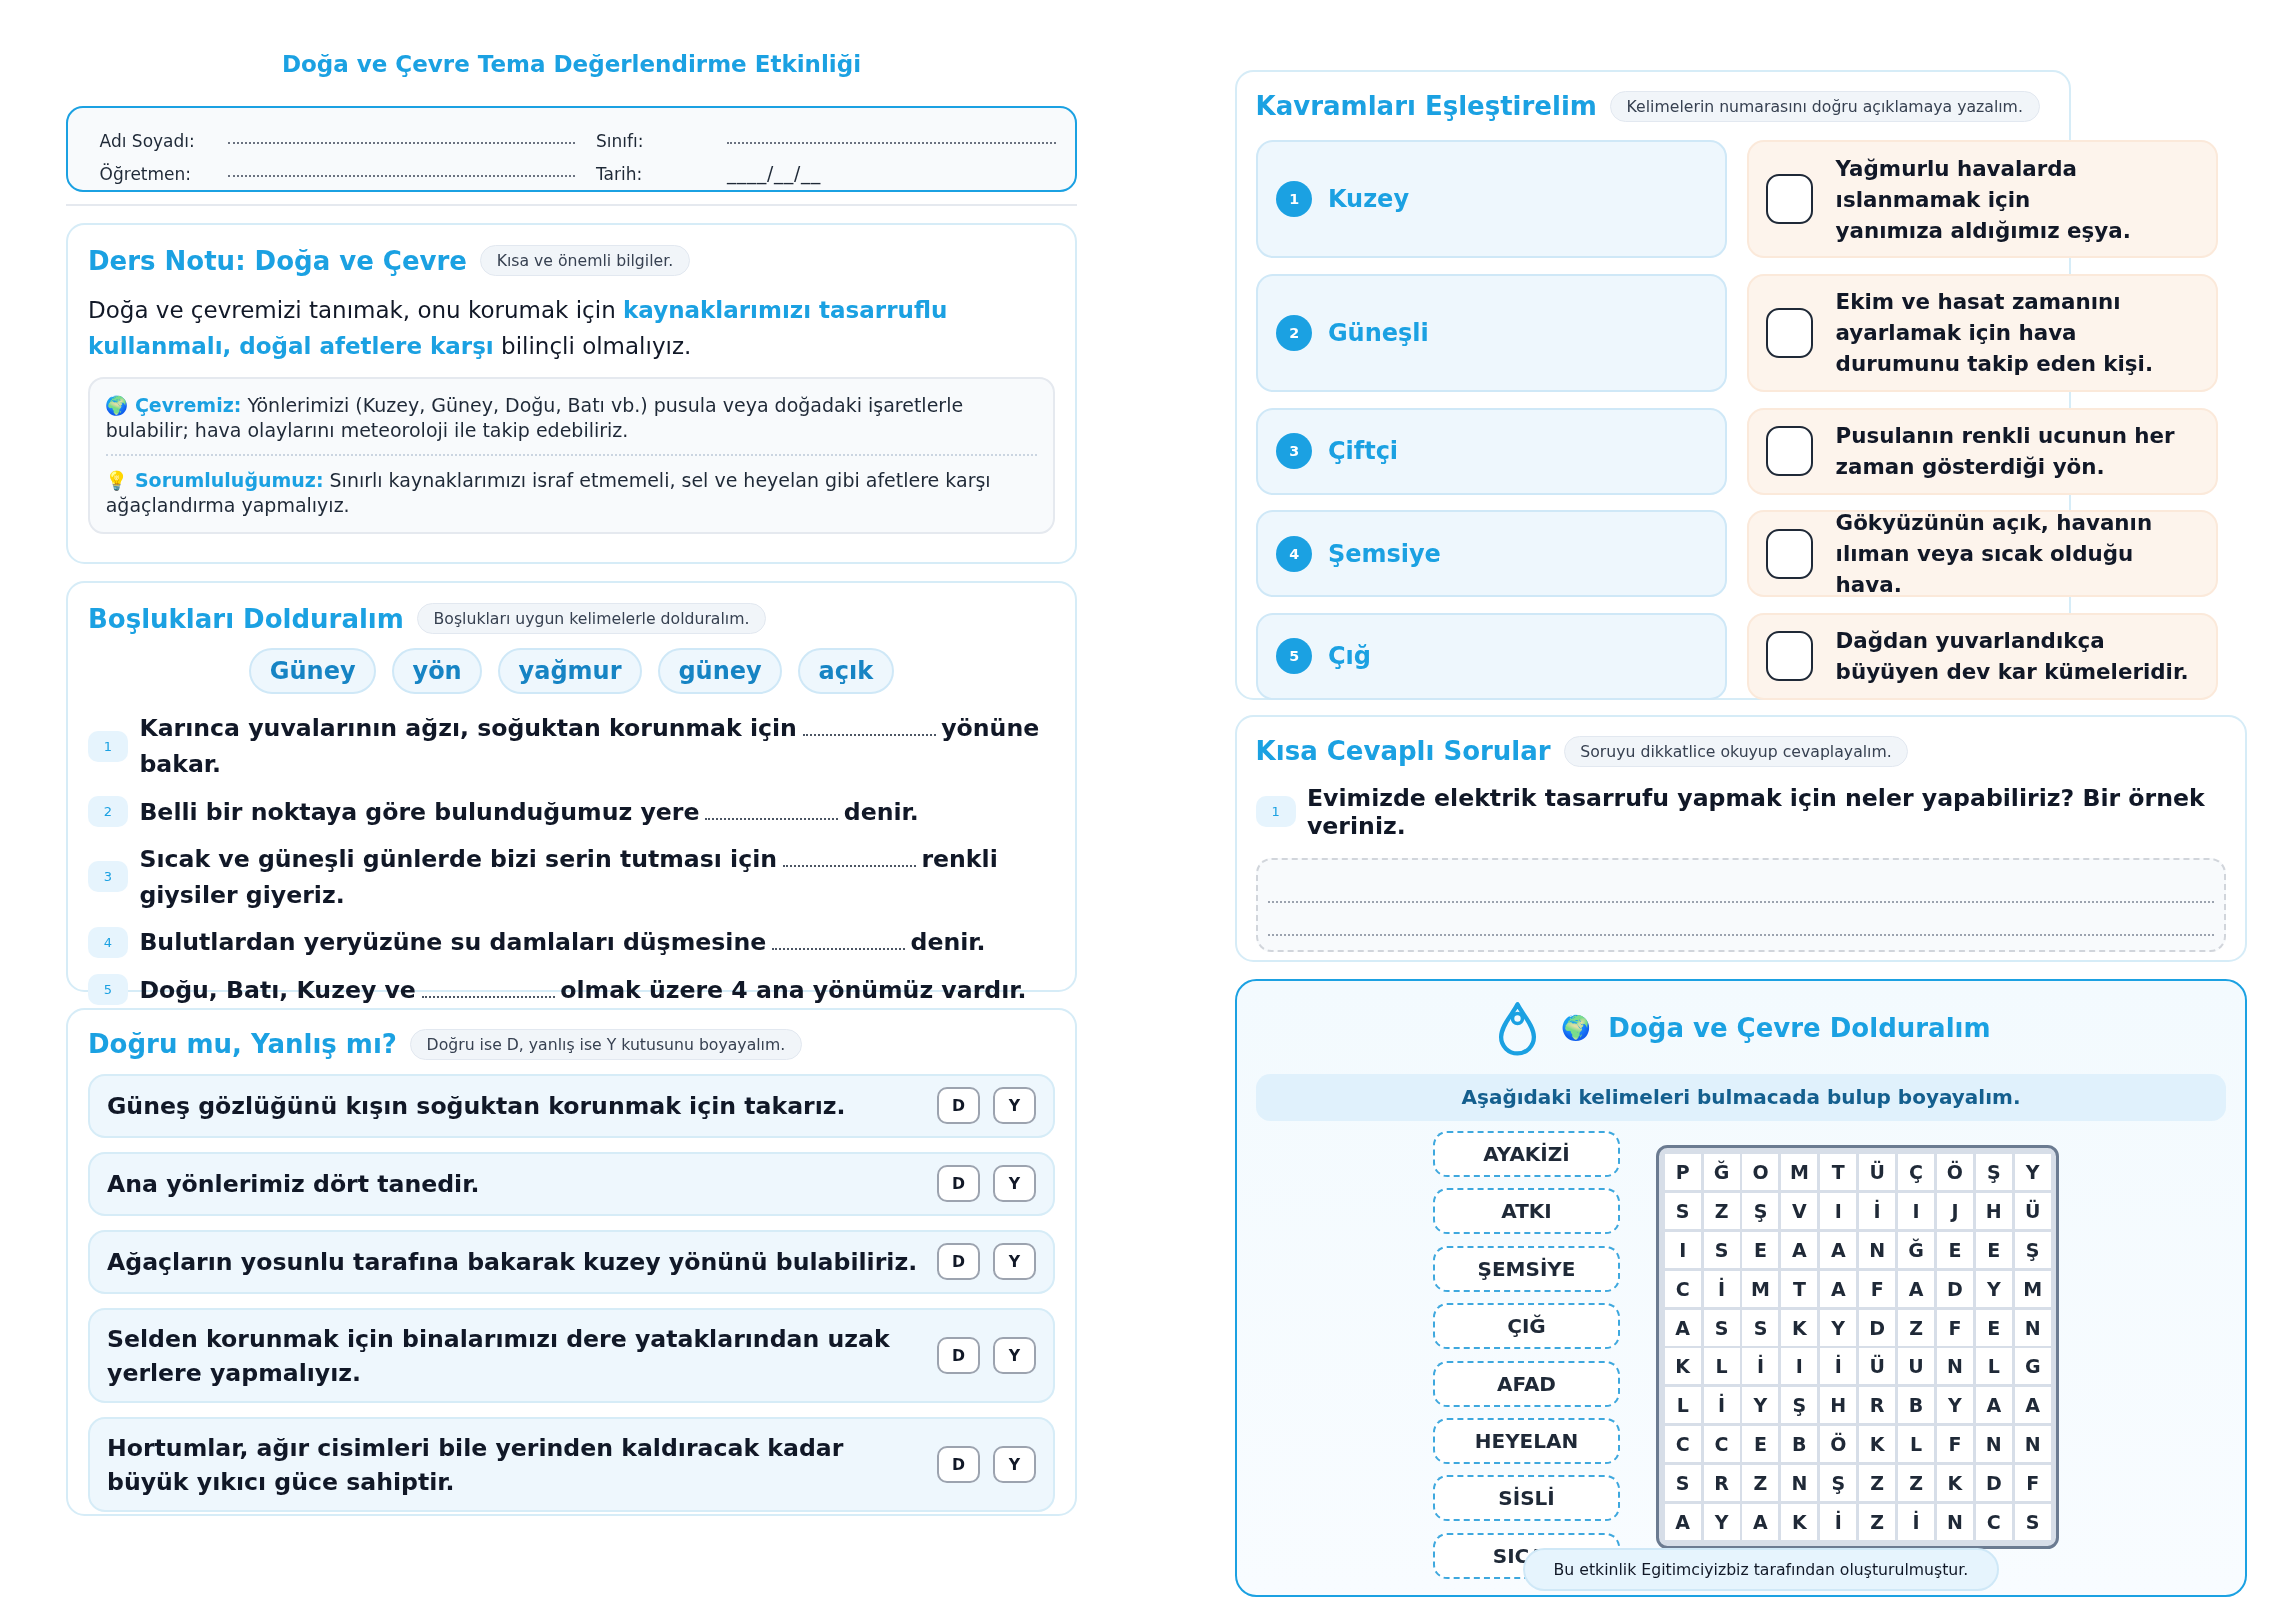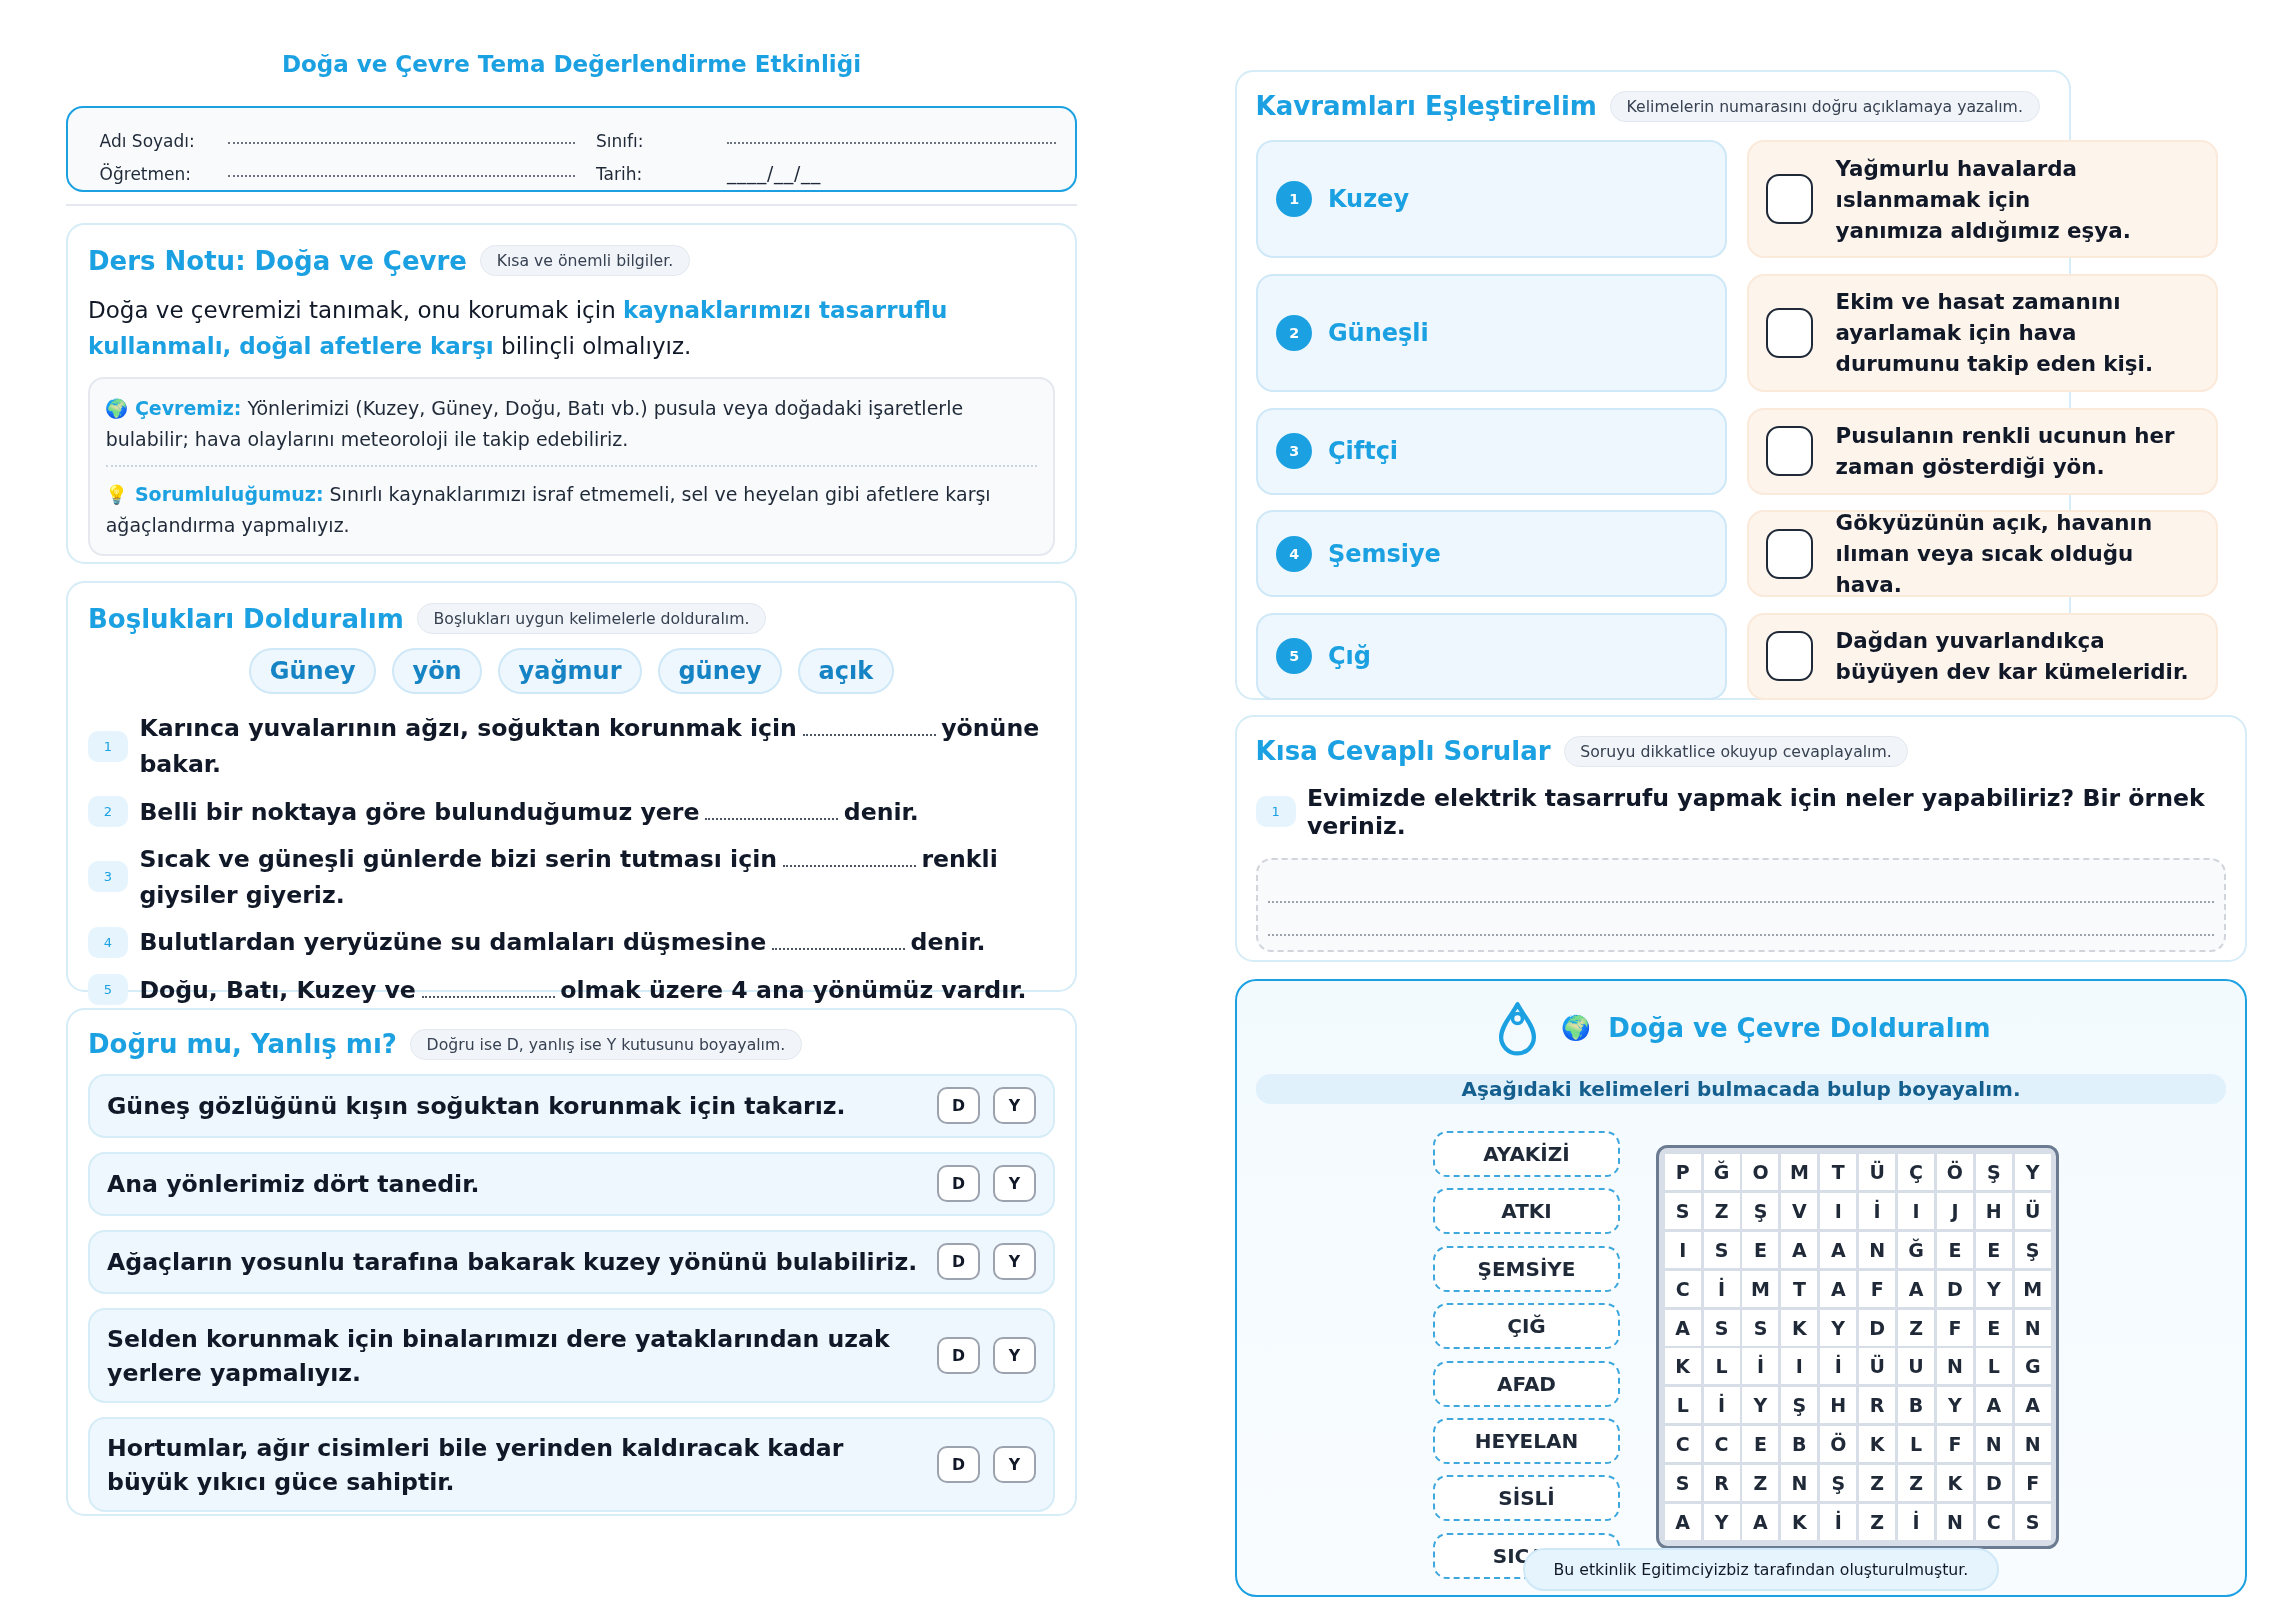--- a/index.html
+++ b/index.html
@@ -36,21 +36,21 @@
   }
 
   
   #ders-notu { left: 66px; top: 223px; width: 1011px; height: 341px; padding: 20px 20px; }
   .intro { margin-top: 15.7px; font-size: 23px; line-height: 36px; color: #111827; }
   .intro b { color: #1ba1e2; }
   .note-box {
     margin-top: 13px; background: #f8fafc; border: 2.1px solid #e5e9ef; border-radius: 15.7px;
     padding: 14.3px 15.7px;
   }
-  .note-item { font-size: 19px; line-height: 30px; color: #1f2937; }
+  .note-item { font-size: 19px; line-height: 25px; color: #1f2937; }
   .note-item b { color: #1ba1e2; }
   .note-sep { border-top: 2.1px dotted #cbd5e1; margin: 11.4px 0; }
   .emoji { font-size: 18.6px; }
 
   
   #bosluklar { left: 66px; top: 581px; width: 1011px; height: 411px; padding: 20px 20px; }
   .chips { display: flex; justify-content: center; gap: 15.7px; margin-top: 14.3px; }
   .chip {
     font-size: 24px; font-weight: bold; color: #1684c4; background: #eef7fd;
     border: 2.1px solid #cfe8f7; border-radius: 26px; padding: 7.1px 18.6px;
@@ -115,21 +115,21 @@
   #bulmaca {
     position: absolute; left: 1235px; top: 979px; width: 1012px; height: 618px;
     border: 2.9px solid #1ba1e2; border-radius: 21.4px; background: linear-gradient(#f3fafe, #f8fcff);
     border-bottom-left-radius: 21.4px; border-bottom-right-radius: 21.4px;
   }
   .puz-head { display: flex; justify-content: center; align-items: center; gap: 17px; margin-top: 18.6px; }
   .drop-icon { width: 53px; height: 57px; }
   .puz-title { font-size: 26px; font-weight: bold; color: #1ba1e2; }
   .globe { font-size: 24px; }
   .puz-instr {
-    margin: 17px 18.6px 0 18.6px; height: 30px; background: #e0f1fc; border-radius: 14.3px;
+    margin: 17px 18.6px 0 18.6px; height: 47px; background: #e0f1fc; border-radius: 14.3px;
     display: flex; align-items: center; justify-content: center; font-size: 20px; font-weight: bold; color: #145f8e;
   }
   .puz-body { position: absolute; left: 196px; top: 150px; display: flex; gap: 36px; }
   .word-list { display: flex; flex-direction: column; gap: 11.4px; width: 187px; height: 450px; overflow: hidden; }
   .word-item {
     height: 46px; min-height: 46px; border: 2.1px dashed #3ea8de; border-radius: 14.3px; background: #fff;
     display: flex; align-items: center; justify-content: center; font-size: 20px; font-weight: bold; color: #1f2937;
   }
   .letter-grid {
     display: grid; grid-template-columns: repeat(10, 36px); grid-auto-rows: 36px; gap: 2.9px;

